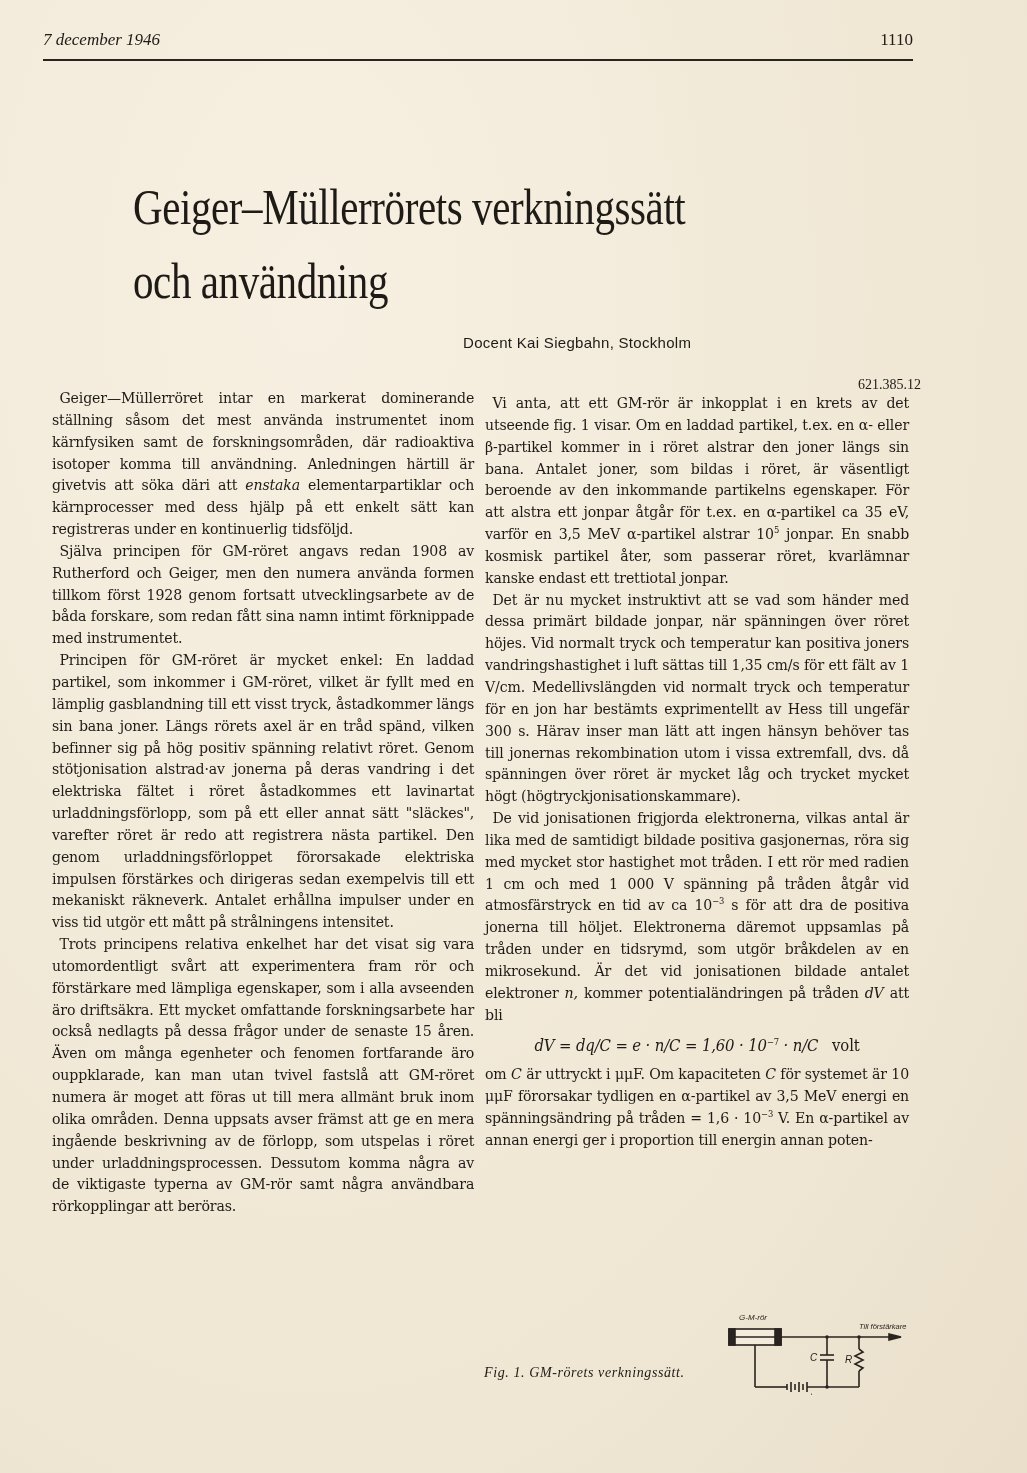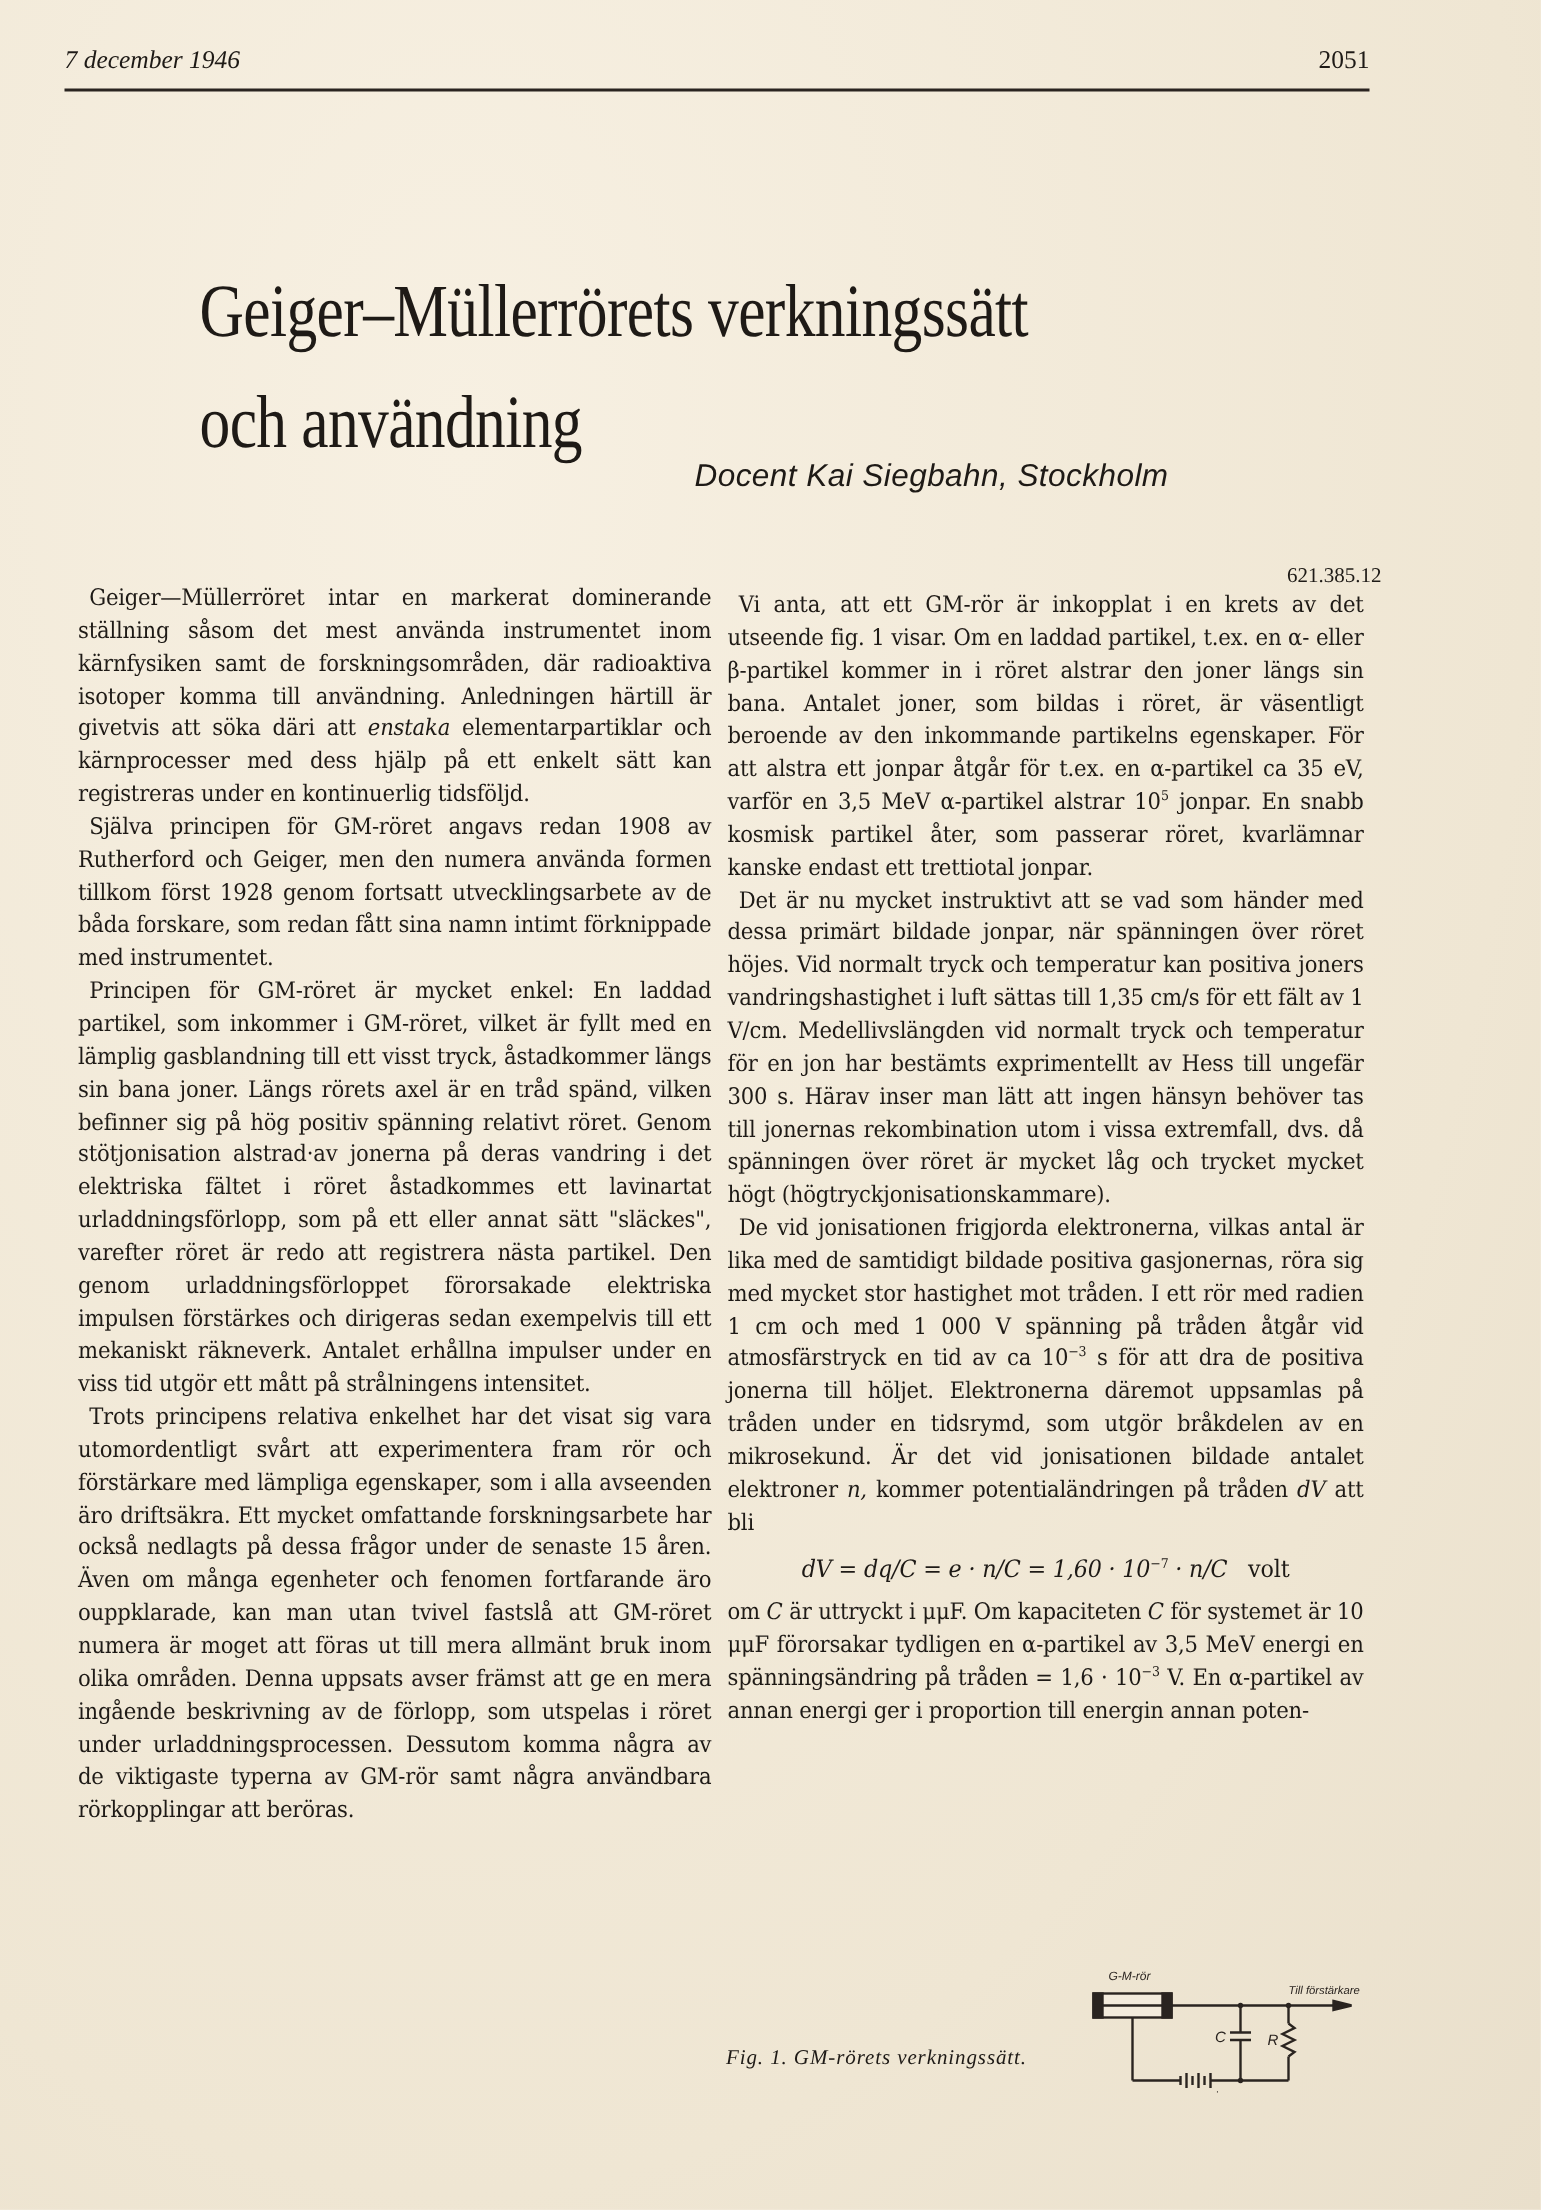--- a/index.html
+++ b/index.html
@@ -23,23 +23,23 @@
     .title {
       position: absolute; left: 133px; top: 170px; width: 700px;
       font-family: "Liberation Serif", serif;
       font-size: 50px; line-height: 74px;
       transform: scaleX(0.82); transform-origin: left top;
       letter-spacing: -0.5px;
       margin: 0; font-weight: normal;
     }
     .title span { display: block; white-space: nowrap; }
     .byline {
-      position: absolute; left: 463px; top: 306px;
+      position: absolute; left: 463px; top: 334px;
       font-family: "Liberation Sans", sans-serif;
-      font-style: italic; font-size: 21px;
+      font-size: 15px;
       letter-spacing: 0.3px;
     }
     .udc {
       position: absolute; right: 106px; top: 377px;
       font-size: 14px; font-family: "Liberation Serif", serif;
     }
 
     .col {
       position: absolute; top: 388px; width: 420px;
       font-family: "DejaVu Serif", serif;
@@ -68,21 +68,21 @@
       font-family: "Liberation Serif", serif; font-style: italic; font-size: 14px;
       letter-spacing: 0.6px;
     }
     .fig-diagram { position: absolute; left: 225px; top: 0; }
   </style>
 </head>
 <body>
 
 <div class="running-head">
   <span class="date">7 december 1946</span>
-  <span class="pageno">2051</span>
+  <span class="pageno">1110</span>
 </div>
 <div class="head-rule"></div>
 
 <h1 class="title">
   <span>Geiger–Müllerrörets verkningssätt</span>
   <span>och användning</span>
 </h1>
 
 <div class="byline">Docent Kai Siegbahn, Stockholm</div>
 <div class="udc">621.385.12</div>

